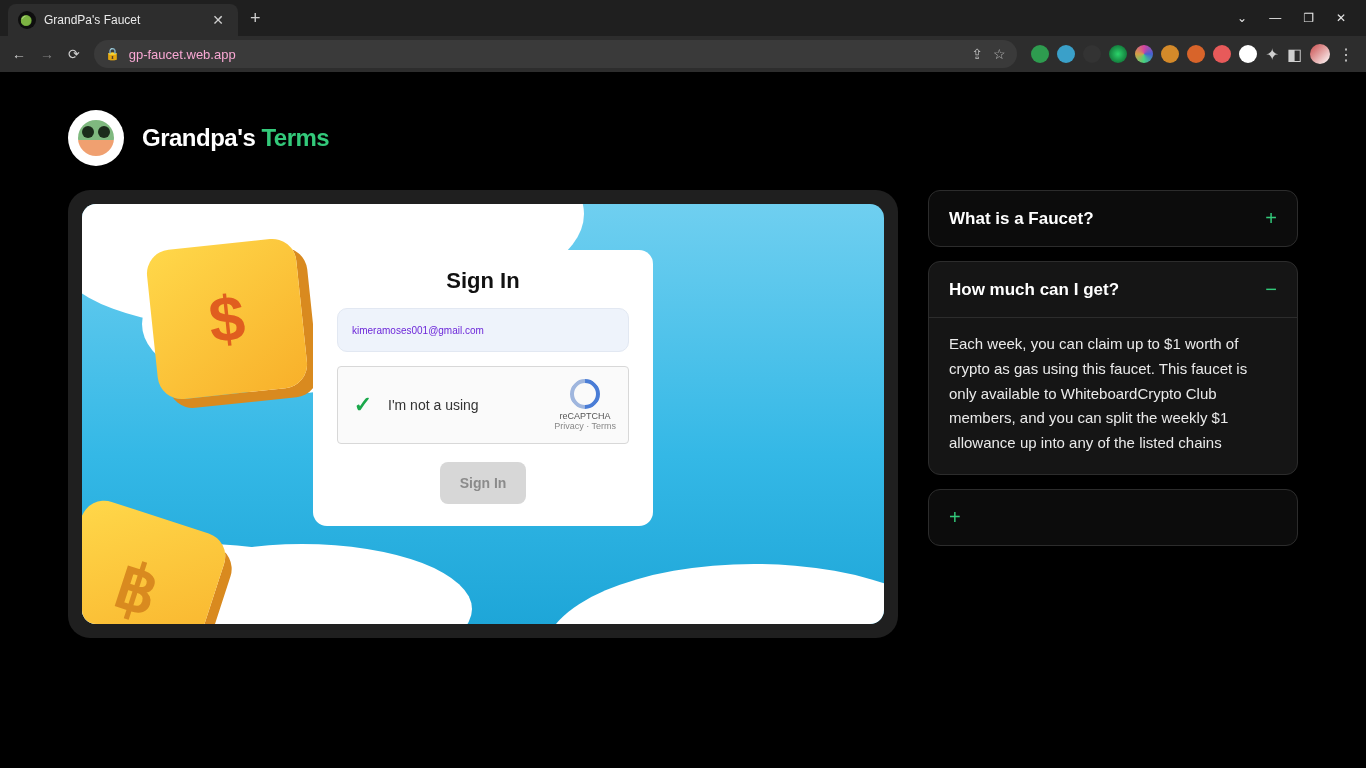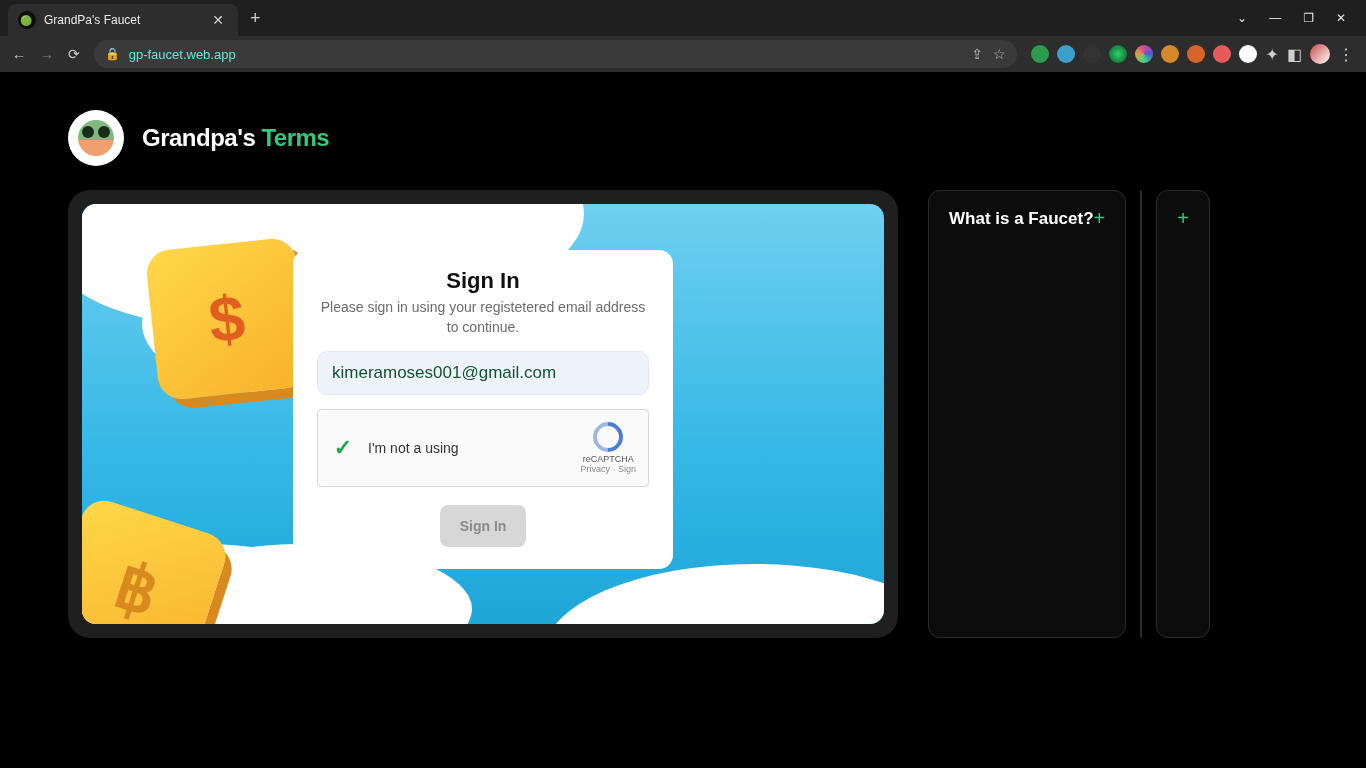--- a/index.html
+++ b/index.html
@@ -12,21 +12,21 @@
     .favicon span { font-size: 10px; }
     .tab-title { color: #eaeaea; font-size: 12px; flex: 1; white-space: nowrap; overflow: hidden; }
     .tab-close { color: #cfcfcf; font-size: 14px; cursor: pointer; padding: 0 4px; }
     .newtab { color: #cfcfcf; font-size: 18px; margin-left: 12px; cursor: pointer; }
     .wincontrols { margin-left: auto; display: flex; gap: 22px; padding-right: 20px; color: #e6e6e6; font-size: 12px; }
     .wincontrols span { cursor: pointer; }
     .toolbar { height: 36px; display: flex; align-items: center; gap: 14px; padding: 0 12px; background: #2d2d2d; }
     .nav-ico { color: #cfcfcf; font-size: 14px; cursor: pointer; }
     .addr { flex: 1; display: flex; align-items: center; gap: 8px; background: #3a3a3a; border-radius: 18px; height: 28px; padding: 0 12px; }
     .lock { color: #cfcfcf; font-size: 12px; }
-    .url { color: #5eead4; font-size: 13px; flex: 1; }
+    .url { color: #f9a8d4; font-size: 13px; flex: 1; }
     .addr-right { display:flex; gap:10px; color:#bdbdbd; font-size:14px; }
     .ext { display:flex; gap:8px; align-items:center; }
     .ext .dot { width:18px; height:18px; border-radius:50%; display:inline-block; }
     .avatar { width:20px; height:20px; border-radius:50%; background:linear-gradient(135deg,#c94a4a,#fff); }
     .menu { color:#cfcfcf; font-size:16px; cursor:pointer; }
     
     .page { padding: 38px 68px 0 68px; color:#fff; }
     .logo-row { display:flex; align-items:center; gap:18px; margin-bottom: 24px; }
     .logo-circle{ width:56px; height:56px; border-radius:50%; background:#fff; display:flex; align-items:center; justify-content:center; }
     .logo-face { width:36px; height:36px; border-radius:50%; background:linear-gradient(180deg,#7fb97f 55%, #f0a070 55%); position:relative; }
@@ -43,33 +43,33 @@
     .c1 { width:320px; height:180px; top:-60px; left:-40px; box-shadow: 80px 90px 0 -20px #fff; }
     .c2 { width:300px; height:160px; top:-70px; right:300px; }
     .c3 { width:360px; height:150px; bottom:-70px; left:-60px; box-shadow: 100px -10px 0 -10px #fff; }
     .c4 { width:420px; height:180px; bottom:-120px; right:-80px; }
     .coin { position:absolute; width:150px; height:150px; border-radius:24px; background:linear-gradient(145deg,#ffd84a,#f8b02a); box-shadow: 10px 10px 0 0 #d98a1f; display:flex; align-items:center; justify-content:center; }
     .coin span { font-size:64px; font-weight:900; color:#e05e1f; }
     .coin.a { top:40px; left:70px; transform:rotate(-6deg); }
     .coin.b { bottom:-40px; left:-20px; transform:rotate(18deg); }
     .coin.b span { color:#d98a1f; }
     
-    .signin { position:absolute; top:46px; left:50%; transform:translateX(-50%); width:380px; background:#fff; border-radius:14px; padding:18px 24px 22px; color:#111; }
+    .signin { position:absolute; top:46px; left:50%; transform:translateX(-50%); width:340px; background:#fff; border-radius:14px; padding:18px 24px 22px; color:#111; }
     .signin h2 { text-align:center; font-size:22px; font-weight:800; }
     .signin p { text-align:center; font-size:14px; color:#6b6b6b; margin-top:4px; line-height:1.4; }
-    .email { margin-top:14px; width:100%; height:44px; border-radius:10px; background:#eef3fb; border:1px solid #e2e8f2; padding:0 14px; font-size:17px; color:#14532d; }
+    .email { margin-top:14px; width:100%; height:44px; border-radius:10px; background:#eef3fb; border:1px solid #e2e8f2; padding:0 14px; font-size:10px; color:#6d28d9; }
     .captcha { margin-top:14px; border:1px solid #d8d8d8; border-radius:4px; height:78px; display:flex; align-items:center; padding:0 12px; background:#fafafa; }
     .captcha .check { width:26px; height:26px; display:flex; align-items:center; justify-content:center; color:#1aa84b; font-size:22px; font-weight:900; }
     .captcha .lab { margin-left:12px; font-size:14px; color:#333; flex:1; }
     .captcha .badge { display:flex; flex-direction:column; align-items:center; font-size:9px; color:#555; }
     .captcha .badge .swirl { width:30px; height:30px; border-radius:50%; border:4px solid #4a7dd6; border-left-color:#9fb6de; border-bottom-color:#9fb6de; transform:rotate(45deg); margin-bottom:2px; }
     .captcha .badge .pt { font-size:9px; color:#888; }
     .signin .submit { display:block; margin:18px auto 0; width:86px; height:42px; border:none; border-radius:8px; background:#d7d7d7; color:#8b8b8b; font-weight:700; font-size:14px; cursor:not-allowed; }
     
-    .faq { flex:1; display:flex; flex-direction:row; gap:14px; }
+    .faq { flex:1; display:flex; flex-direction:column; gap:14px; }
     .accordion { border:1px solid #2c2c2c; border-radius:12px; background:#0c0c0c; overflow:hidden; }
     .accordion.open { background:#151515; }
     .acc-head { display:flex; align-items:center; padding:16px 20px; cursor:pointer; }
     .acc-head h3 { font-size:17px; font-weight:800; flex:1; }
     .acc-icon { color:#33c97a; font-size:20px; font-weight:400; }
     .acc-body { padding:0 20px 18px; font-size:15px; line-height:1.65; color:#eaeaea; border-top:1px solid #2c2c2c; padding-top:14px; }
   </style>
 </head>
 <body>
 
@@ -139,45 +139,49 @@
         <div class="cloud c4"></div>
         <div class="coin a">
             <span>$</span>
           </div>
         <div class="coin b">
             <span>฿</span>
           </div>
 
         <div class="signin">
           <h2>Sign In</h2>
-          <p>Please sign in using your registetered email address to continue.</p>
           <input class="email" value="kimeramoses001@gmail.com" style="">
           <div class="captcha">
             <div class="check">✓</div>
             <div class="lab">I'm not a using</div>
             <div class="badge">
               <div class="swirl"></div>
               <div>reCAPTCHA</div>
-              <div class="pt">Privacy  ·  Sign</div>
+              <div class="pt">Privacy  ·  Terms</div>
             </div>
           </div>
           <button class="submit" disabled="">Sign In</button>
         </div>
       </div>
     </div>
 
     <div class="faq">
       <div class="accordion">
         <div class="acc-head">
           <h3>What is a Faucet?</h3>
           <span class="acc-icon">+</span>
         </div>
       </div>
 
       <div class="accordion open">
+        <div class="acc-head">
+          <h3>How much can I get?</h3>
+          <span class="acc-icon">−</span>
+        </div>
+        <div class="acc-body">Each week, you can claim up to $1 worth of crypto as gas using this faucet. This faucet is only available to WhiteboardCrypto Club members, and you can split the weekly $1 allowance up into any of the listed chains</div>
       </div>
 
       <div class="accordion">
         <div class="acc-head">
           <span class="acc-icon">+</span>
         </div>
       </div>
     </div>
   </div>
 </div>

